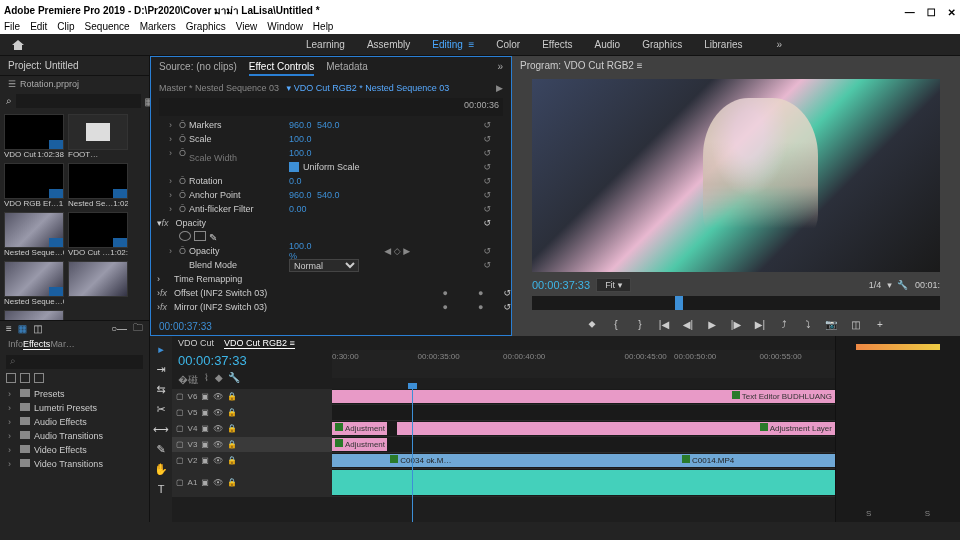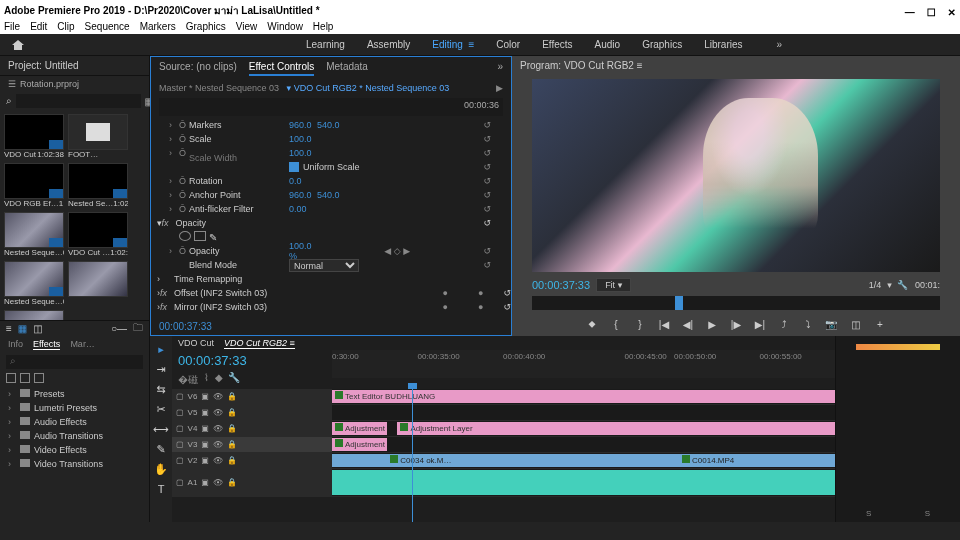--- a/index.html
+++ b/index.html
@@ -61,46 +61,46 @@
 .prog-ctrl { display:flex; align-items:center; padding:2px 20px; gap:6px; font-size:9px;}
 .prog-tc { color:#3db6e8; font-size:11px;}
 .prog-fit { background:#2a2a2a; border:1px solid #444; color:#ccc; font-size:9px; padding:1px 8px;}
 .prog-ruler { height:14px; margin:2px 20px; background:#1a1a1a; position:relative;}
 .prog-ruler .ph { position:absolute; left:35%; top:0; width:8px; height:14px; background:#3d8fd6;}
 .transport { display:flex; justify-content:center; gap:8px; padding:4px; align-items:center;}
 .tbtn { width:16px; height:16px; display:flex; align-items:center; justify-content:center; color:#ccc; cursor:default;}
 
 .row2 { display:flex; height:186px;}
 .effects-panel { width:150px; background:#232323; border-right:1px solid #111;}
-.ep-tabs { display:flex; gap:10px; padding:3px 8px; font-size:9px; color:#888;}
+.ep-tabs { display:flex; gap:0; padding:3px 8px; font-size:9px; color:#888;}
 .ep-tabs .active { color:#fff; border-bottom:1px solid #fff;}
 .ep-search { margin:2px 6px; background:#1a1a1a; height:14px;}
 .ep-list { padding:2px 6px;}
 .ep-item { font-size:9px; padding:2px 2px 2px 14px; color:#ccc; position:relative;}
 .ep-item::before { content:"›"; position:absolute; left:2px; color:#888;}
 .ep-folder { display:inline-block; width:10px; height:8px; background:#888; margin-right:4px;}
 
 .tools { width:22px; background:#232323; display:flex; flex-direction:column; align-items:center; gap:6px; padding:6px 0;}
 .tool { width:14px; height:14px; color:#ccc; display:flex; align-items:center; justify-content:center; font-size:11px;}
 .tool.active { color:#3d8fd6;}
 .timeline-area { flex:1; background:#1e1e1e; display:flex; flex-direction:column; position:relative;}
 .tl-tabs { display:flex; padding:2px 6px; font-size:9px; gap:10px;}
-.tl-tabs .active { color:#fff; border-bottom:1px solid #fff;font-style:italic;}
+.tl-tabs .active { color:#fff; border-bottom:1px solid #fff;}
 .tl-tc { color:#3db6e8; font-size:13px; padding:2px 6px;}
 .tl-icons { display:flex; gap:6px; padding:2px 6px; color:#888;}
 .tl-ruler { height:16px; background:#222; position:relative; font-size:8px; color:#888;}
 .tl-ruler span { position:absolute; top:2px;}
 .tl-tracks { flex:1; position:relative;}
 .track { height:16px; display:flex; border-bottom:1px solid #2a2a2a;}
 .track.audio { height:28px;}
 .trkhead { width:160px; background:#2a2a2a; display:flex; align-items:center; gap:4px; padding:0 4px; font-size:8px; color:#aaa;}
 .trkhead.sel { background:#3a3a3a;}
 .trkcontent { flex:1; position:relative; background:#1a1a1a;}
 .clip { position:absolute; top:1px; bottom:1px; font-size:8px; padding:1px 3px; overflow:hidden; white-space:nowrap;}
-.clip.pink { background:#e89ac7; color:#333;}
+.clip.pink { background:#e89ac7; color:#333;text-align:right;}
 .clip.blue { background:#6fa8d6; color:#222;}
 .clip.teal { background:#44d0bb; color:#222;}
 .clip .m { display:inline-block; width:8px; height:8px; background:#2a7a2a; margin-right:2px;}
 .playhead-line { position:absolute; top:0; bottom:0; width:1px; background:#3d8fd6; left:240px; z-index:5;}
 .playhead-line::before { content:""; position:absolute; top:-6px; left:-4px; width:9px; height:6px; background:#3d8fd6;}
 
 .audiometer { width:125px; background:#1a1a1a; position:relative; border-left:1px solid #111;}
 .audiometer .peak { position:absolute; top:8px; left:20px; right:20px; height:6px; background:linear-gradient(90deg,#e84 0%,#ec4 100%);}
 .audiometer .s { position:absolute; bottom:4px; font-size:8px; color:#888;}
 svg { display:block;}

